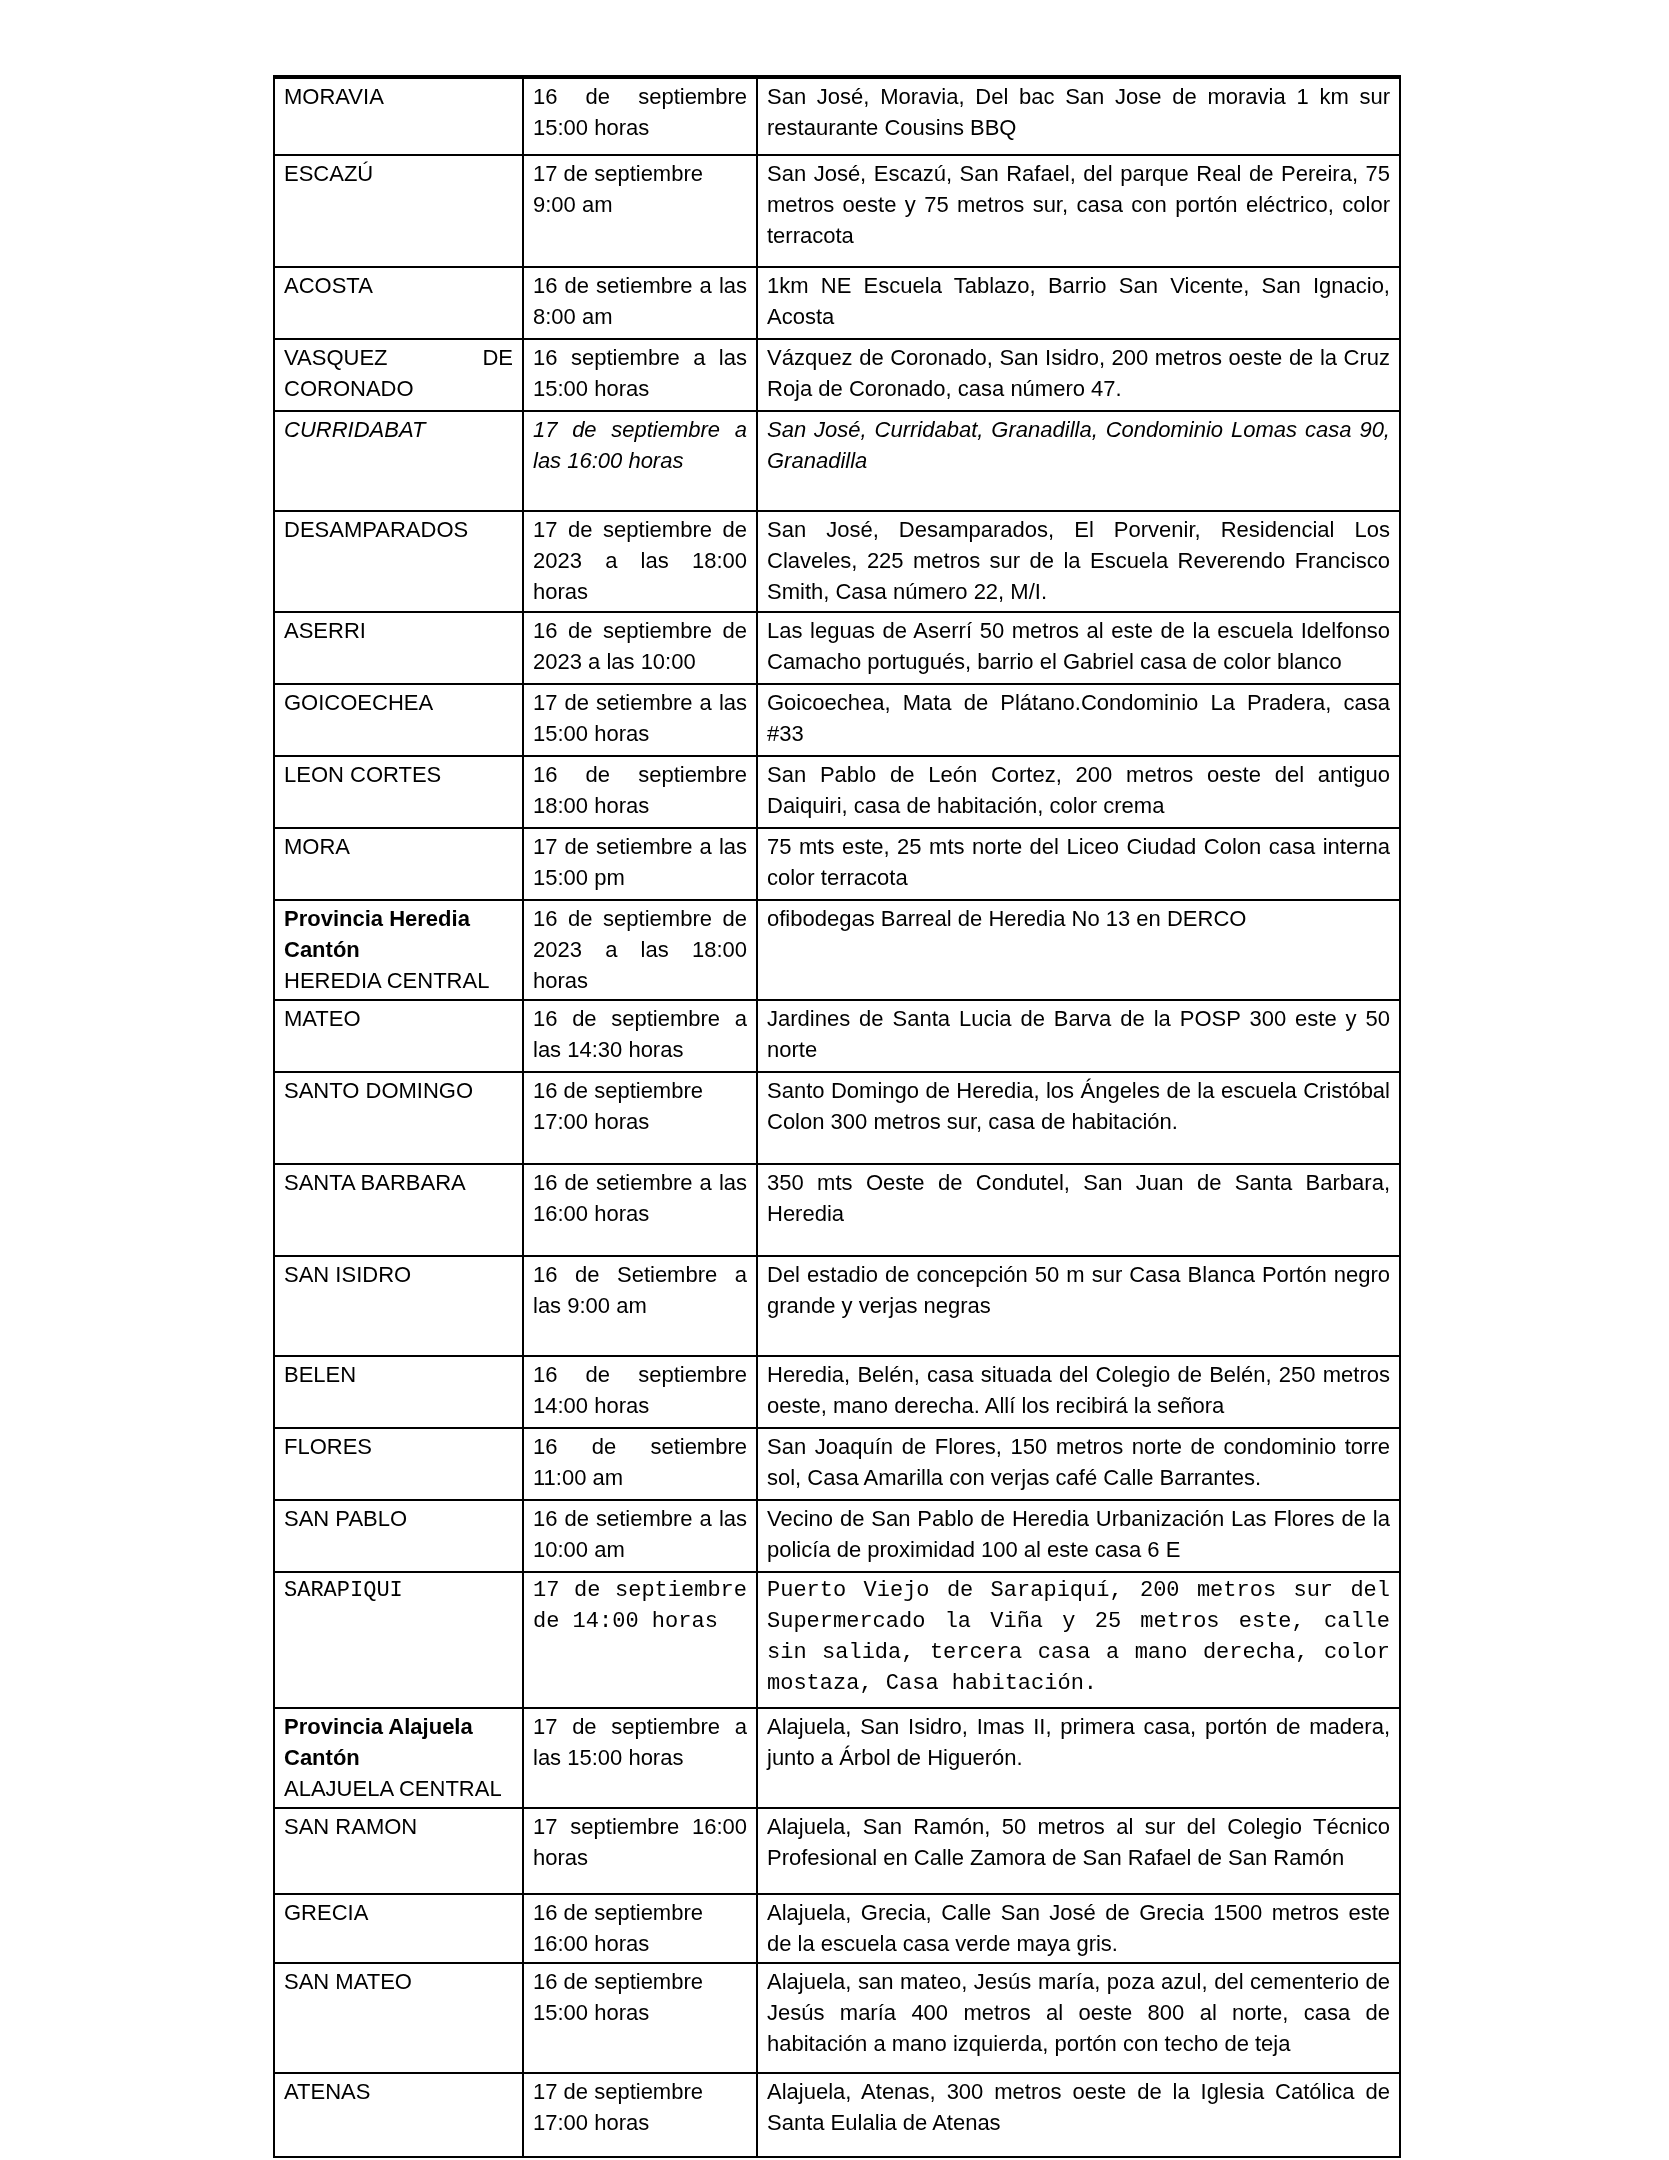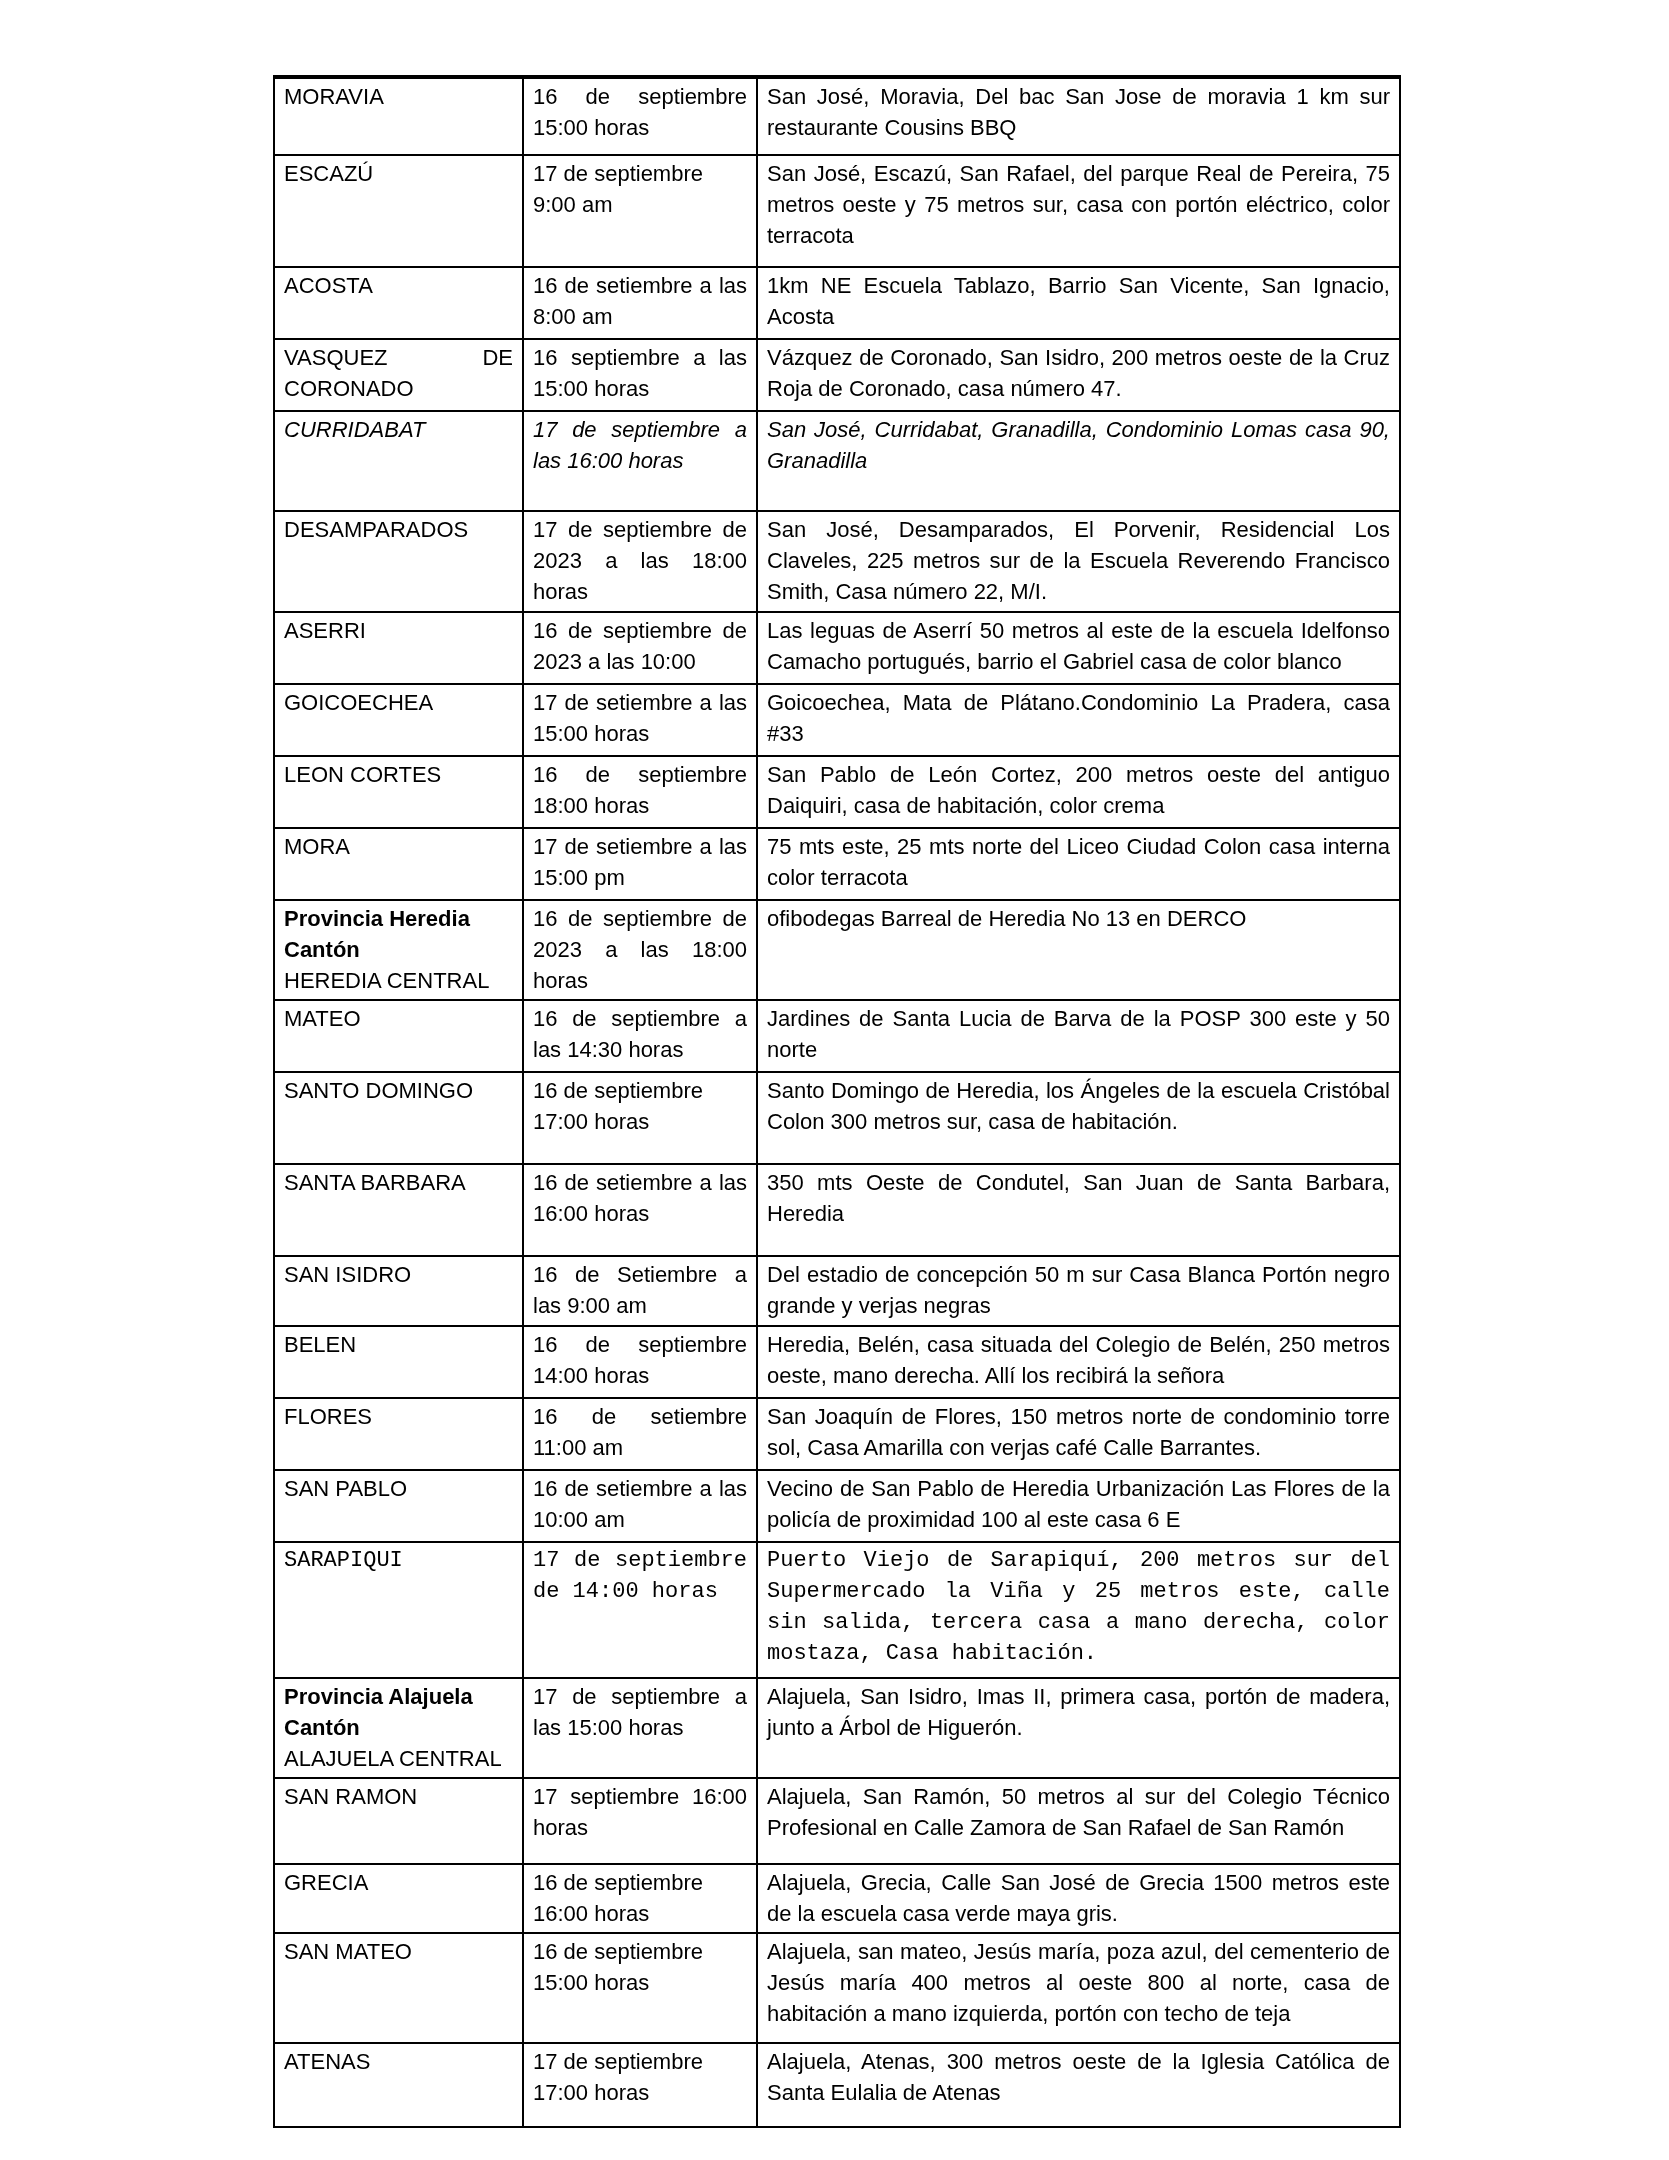--- a/index.html
+++ b/index.html
@@ -29,21 +29,21 @@
   .doc-table col.c2 { width: 234px; }
   .doc-table col.c3 { width: 643px; }
   .doc-table tr { height: 72px; }
   .doc-table tr:nth-child(1)  { height: 78px; }
   .doc-table tr:nth-child(2)  { height: 112px; }
   .doc-table tr:nth-child(5)  { height: 100px; font-style: italic; }
   .doc-table tr:nth-child(6)  { height: 101px; }
   .doc-table tr:nth-child(11) { height: 92px; }
   .doc-table tr:nth-child(13) { height: 92px; }
   .doc-table tr:nth-child(14) { height: 92px; }
-  .doc-table tr:nth-child(15) { height: 70px; }
+  .doc-table tr:nth-child(15) { height: 100px; }
   .doc-table tr:nth-child(19) { height: 136px; font-family: Liberation Mono, monospace; }
   .doc-table tr:nth-child(21) { height: 86px; }
   .doc-table tr:nth-child(22) { height: 62px; }
   .doc-table tr:nth-child(23) { height: 110px; }
   .doc-table tr:nth-child(24) { height: 84px; }
   .doc-table td {
     border: 2px solid #000000;
     vertical-align: top;
     padding: 2px 9px 3px 9px;
     font-size: 22px;

